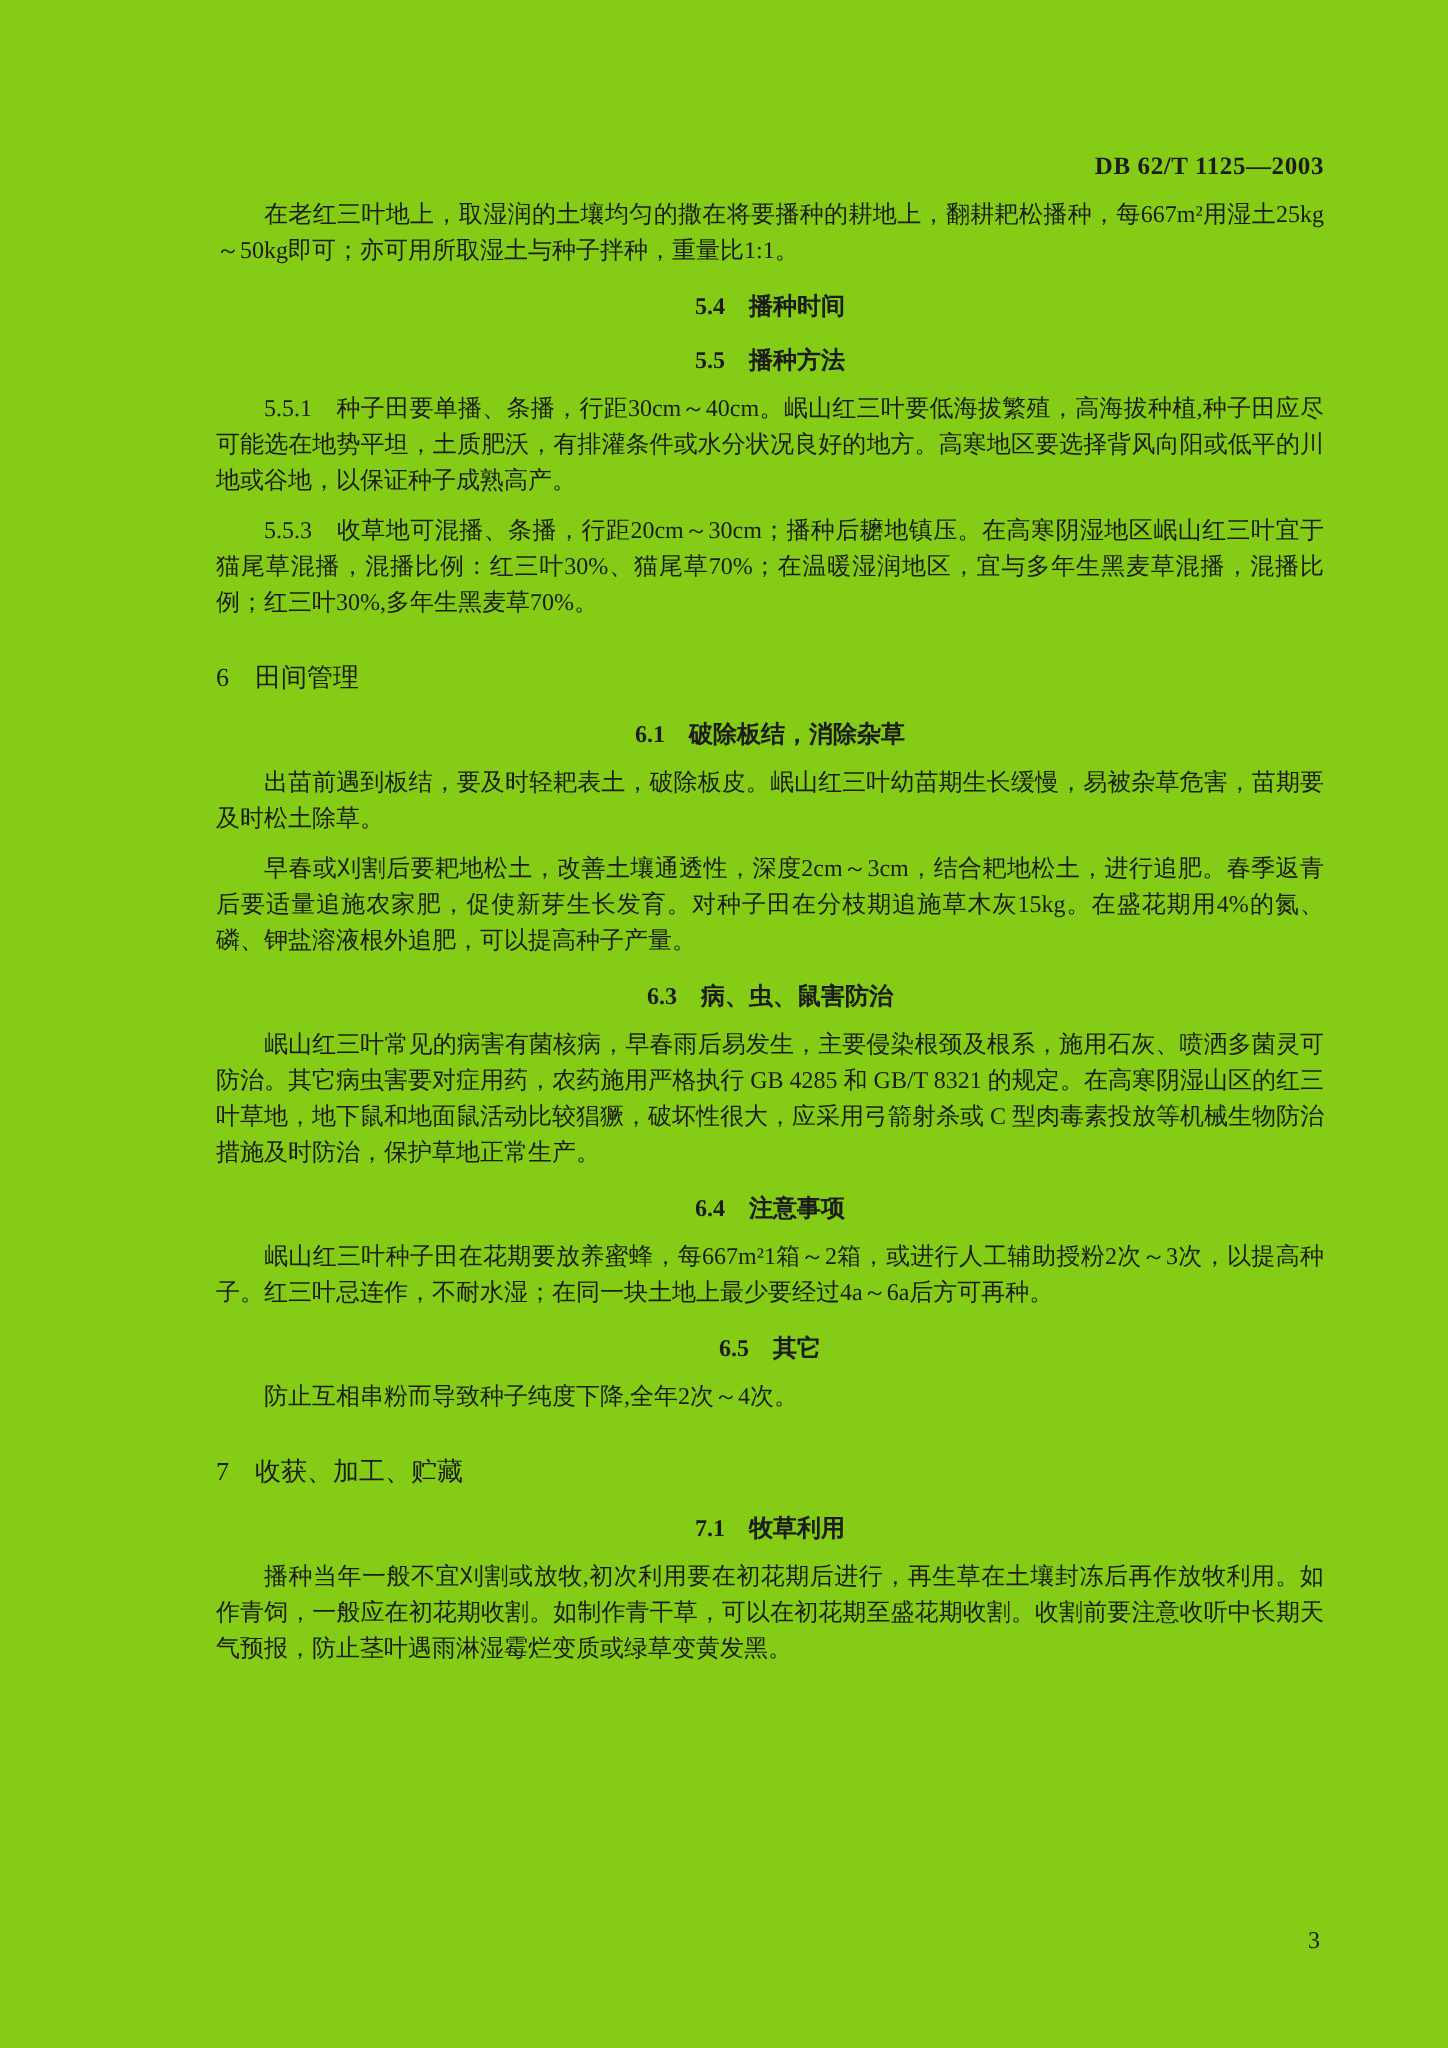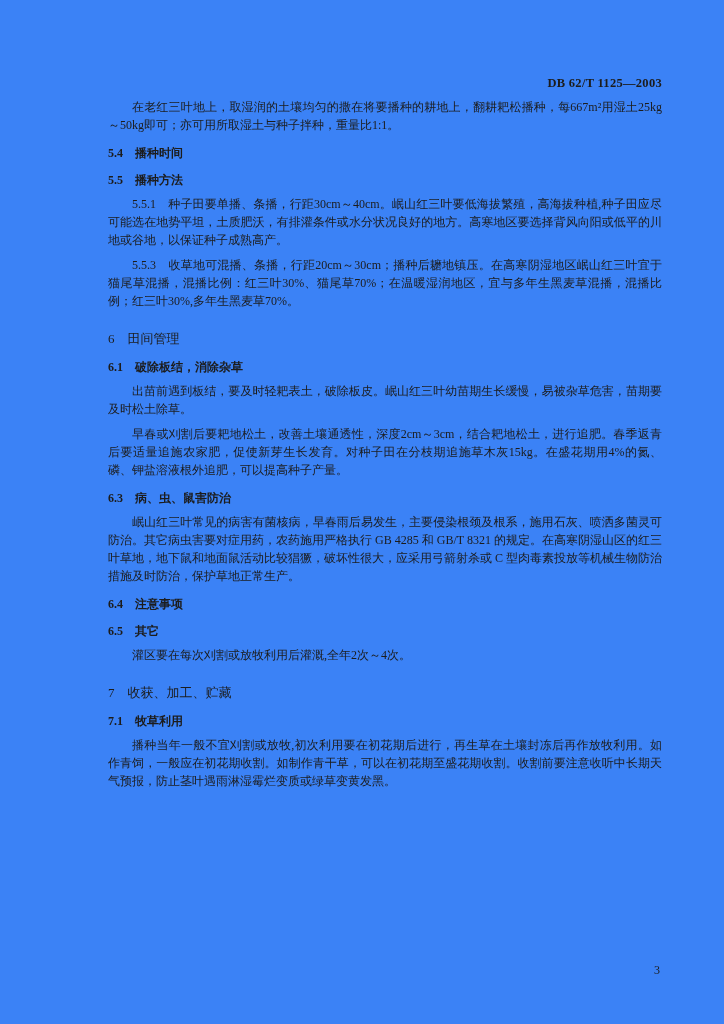--- a/index.html
+++ b/index.html
@@ -4,21 +4,21 @@
 <style>
   html, body {
     margin: 0;
     padding: 0;
     background: #ffffff;
   }
   .doc {
     position: relative;
     width: 724px;
     height: 1024px;
-    background: #3b82f6;
+    background: #84cc16;
     box-sizing: border-box;
     font-family: "Liberation Serif", "DejaVu Serif", serif;
     color: #1c1c1c;
     overflow: hidden;
   }
   .page-header {
     position: absolute;
     top: 76px;
     left: 108px;
     right: 62px;
@@ -39,20 +39,21 @@
     margin: 2px 0 7px 0;
     text-align: justify;
     text-indent: 2em;
     word-break: break-all;
   }
   .content h3.h2 {
     font-size: 12px;
     font-weight: bold;
     margin: 11px 0 7px 0;
     line-height: 16px;
+    text-align: center;
   }
   .content h2.h1 {
     font-size: 13px;
     font-weight: normal;
     margin: 20px 0 12px 0;
     line-height: 17px;
   }
   .page-footer {
     position: absolute;
     bottom: 46px;
@@ -76,22 +77,23 @@
       <h3 class="h2">5.5　播种方法</h3>
       <p class="para">5.5.1　种子田要单播、条播，行距30cm～40cm。岷山红三叶要低海拔繁殖，高海拔种植,种子田应尽可能选在地势平坦，土质肥沃，有排灌条件或水分状况良好的地方。高寒地区要选择背风向阳或低平的川地或谷地，以保证种子成熟高产。</p>
       <p class="para">5.5.3　收草地可混播、条播，行距20cm～30cm；播种后耱地镇压。在高寒阴湿地区岷山红三叶宜于猫尾草混播，混播比例：红三叶30%、猫尾草70%；在温暖湿润地区，宜与多年生黑麦草混播，混播比例；红三叶30%,多年生黑麦草70%。</p>
       <h2 class="h1">6　田间管理</h2>
       <h3 class="h2">6.1　破除板结，消除杂草</h3>
       <p class="para">出苗前遇到板结，要及时轻耙表土，破除板皮。岷山红三叶幼苗期生长缓慢，易被杂草危害，苗期要及时松土除草。</p>
       <p class="para">早春或刈割后要耙地松土，改善土壤通透性，深度2cm～3cm，结合耙地松土，进行追肥。春季返青后要适量追施农家肥，促使新芽生长发育。对种子田在分枝期追施草木灰15kg。在盛花期用4%的氮、磷、钾盐溶液根外追肥，可以提高种子产量。</p>
       <h3 class="h2">6.3　病、虫、鼠害防治</h3>
       <p class="para">岷山红三叶常见的病害有菌核病，早春雨后易发生，主要侵染根颈及根系，施用石灰、喷洒多菌灵可防治。其它病虫害要对症用药，农药施用严格执行 GB 4285 和 GB/T 8321 的规定。在高寒阴湿山区的红三叶草地，地下鼠和地面鼠活动比较猖獗，破坏性很大，应采用弓箭射杀或 C 型肉毒素投放等机械生物防治措施及时防治，保护草地正常生产。</p>
       <h3 class="h2">6.4　注意事项</h3>
+      <p class="para">岷山红三叶种子田在花期要放养蜜蜂，每667m²1箱～2箱，或进行人工辅助授粉2次～3次，以提高种子。红三叶忌连作，不耐水湿；在同一块土地上最少要经过4a～6a后方可再种。</p>
       <h3 class="h2">6.5　其它</h3>
-      <p class="para">灌区要在每次刈割或放牧利用后灌溉,全年2次～4次。</p>
+      <p class="para">防止互相串粉而导致种子纯度下降,全年2次～4次。</p>
       <h2 class="h1">7　收获、加工、贮藏</h2>
       <h3 class="h2">7.1　牧草利用</h3>
       <p class="para">播种当年一般不宜刈割或放牧,初次利用要在初花期后进行，再生草在土壤封冻后再作放牧利用。如作青饲，一般应在初花期收割。如制作青干草，可以在初花期至盛花期收割。收割前要注意收听中长期天气预报，防止茎叶遇雨淋湿霉烂变质或绿草变黄发黑。</p>
     </div>
 
   <div class="page-footer">
     <span>3</span>
   </div>
 </div>
 

